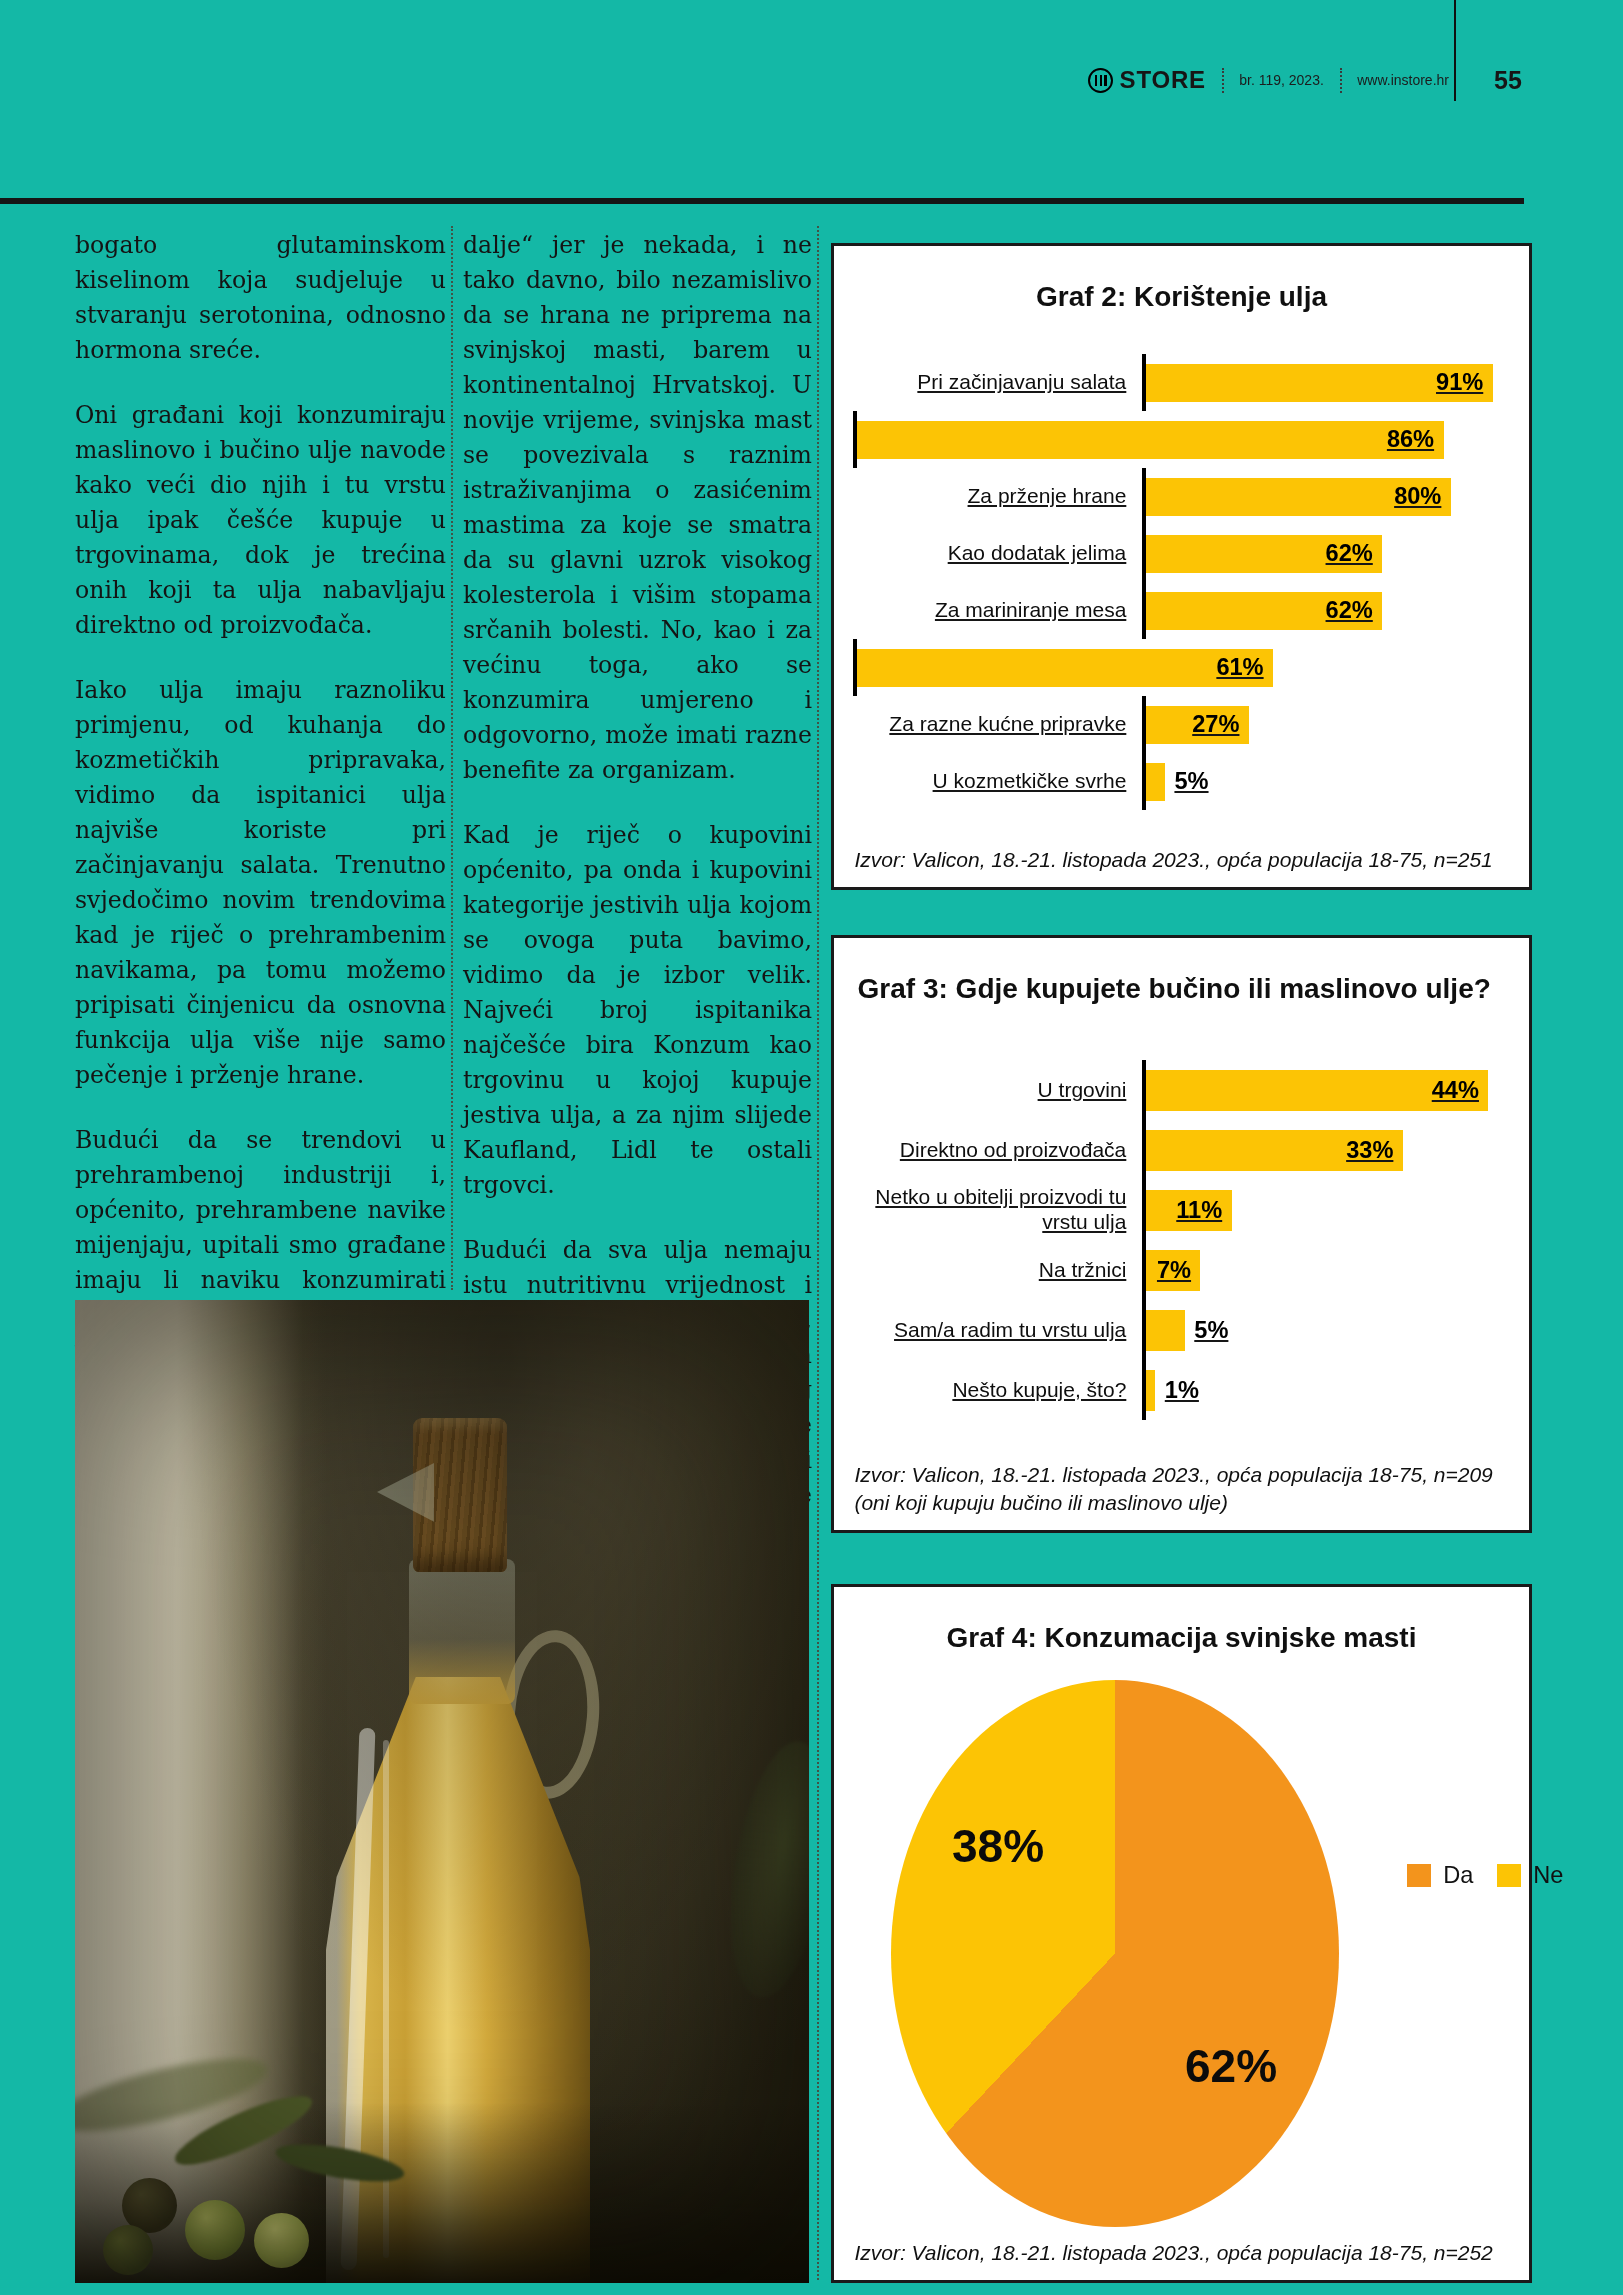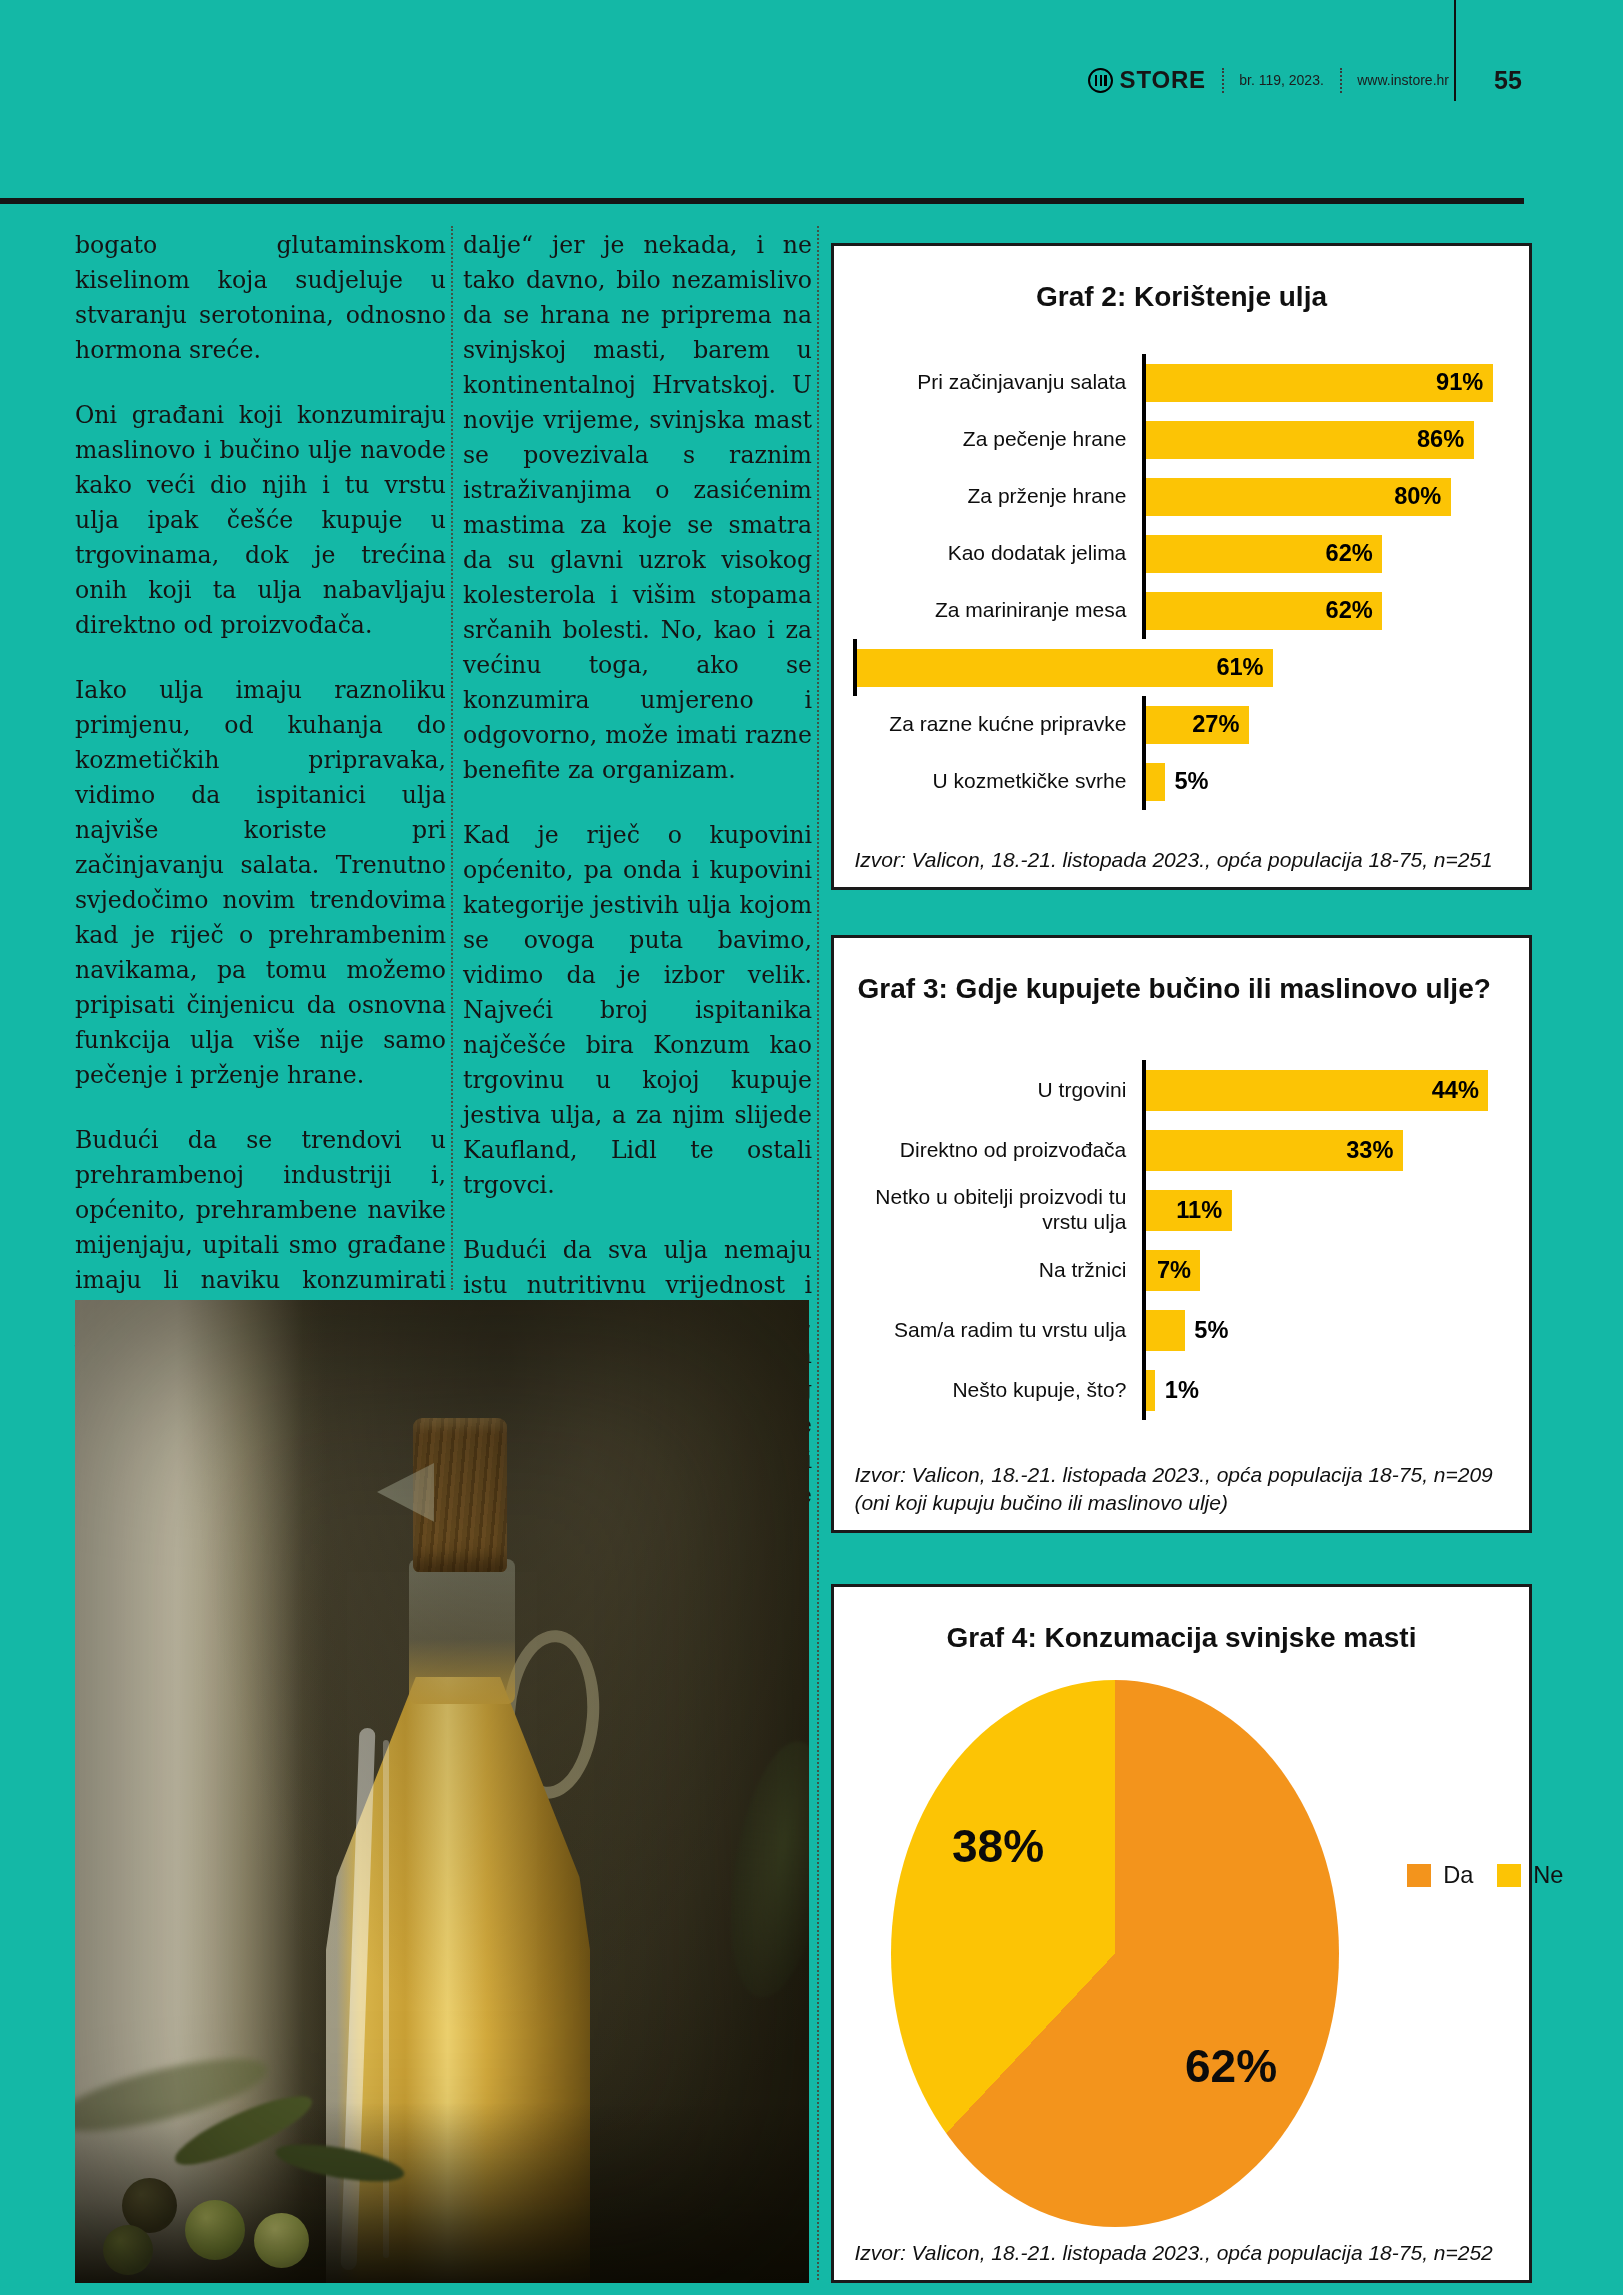--- a/index.html
+++ b/index.html
@@ -36,21 +36,21 @@
   #graf2{top:243px;height:647px;}
   #graf3{top:935px;height:598px;}
   #graf4{top:1584px;height:699px;}
   .gtitle{margin:35px 20.4px 0;font-size:28px;font-weight:700;text-align:center;color:#101010;}
   #graf3 .gtitle{text-align:left;margin-left:23.6px;}
   .gsource{position:absolute;left:20.4px;right:20.4px;bottom:12.6px;margin:0;
            font-style:italic;font-size:21px;line-height:1.35;color:#101010;white-space:pre-line;}
 
   .rows{margin:41px 17.3px 0 19px;}
   #graf3 .rows{margin-top:55px;}
-  .brow{display:flex;align-items:stretch;}
+  .brow{display:flex;align-items:stretch;text-decoration:underline;}
   #graf2 .brow{min-height:57px;}
   #graf3 .brow{min-height:60px;}
   .blab{width:289px;display:flex;align-items:center;justify-content:flex-end;text-align:right;
         padding-right:15.7px;box-sizing:border-box;font-size:21px;line-height:1.18;color:#0e0e0e;}
   .bzone{flex:1;border-left:4.7px solid #000;display:flex;align-items:center;}
   .bbar{height:38px;display:flex;align-items:center;justify-content:flex-end;
         padding-right:9.4px;box-sizing:border-box;font-size:23.6px;font-weight:700;color:#000;}
   #graf3 .bbar{height:41px;}
   .bout{margin-left:9.4px;font-size:23.6px;font-weight:700;color:#000;}
 
@@ -175,21 +175,20 @@
   <section class="chartbox" id="graf2">
     <h3 class="gtitle">Graf 2: Korištenje ulja</h3>
     <div class="rows">
         <div class="brow">
           <div class="blab">Pri začinjavanju salata</div>
           <div class="bzone">
             <div class="bbar" style="width: 94.7917%; background: rgb(252, 196, 5);">91%</div>
           </div>
         </div>
         <div class="brow">
-          <div class="blab">Za pečenje hrane</div>
           <div class="bzone">
             <div class="bbar" style="width: 89.5833%; background: rgb(252, 196, 5);">86%</div>
           </div>
         </div>
         <div class="brow">
           <div class="blab">Za prženje hrane</div>
           <div class="bzone">
             <div class="bbar" style="width: 83.3333%; background: rgb(252, 196, 5);">80%</div>
           </div>
         </div>

